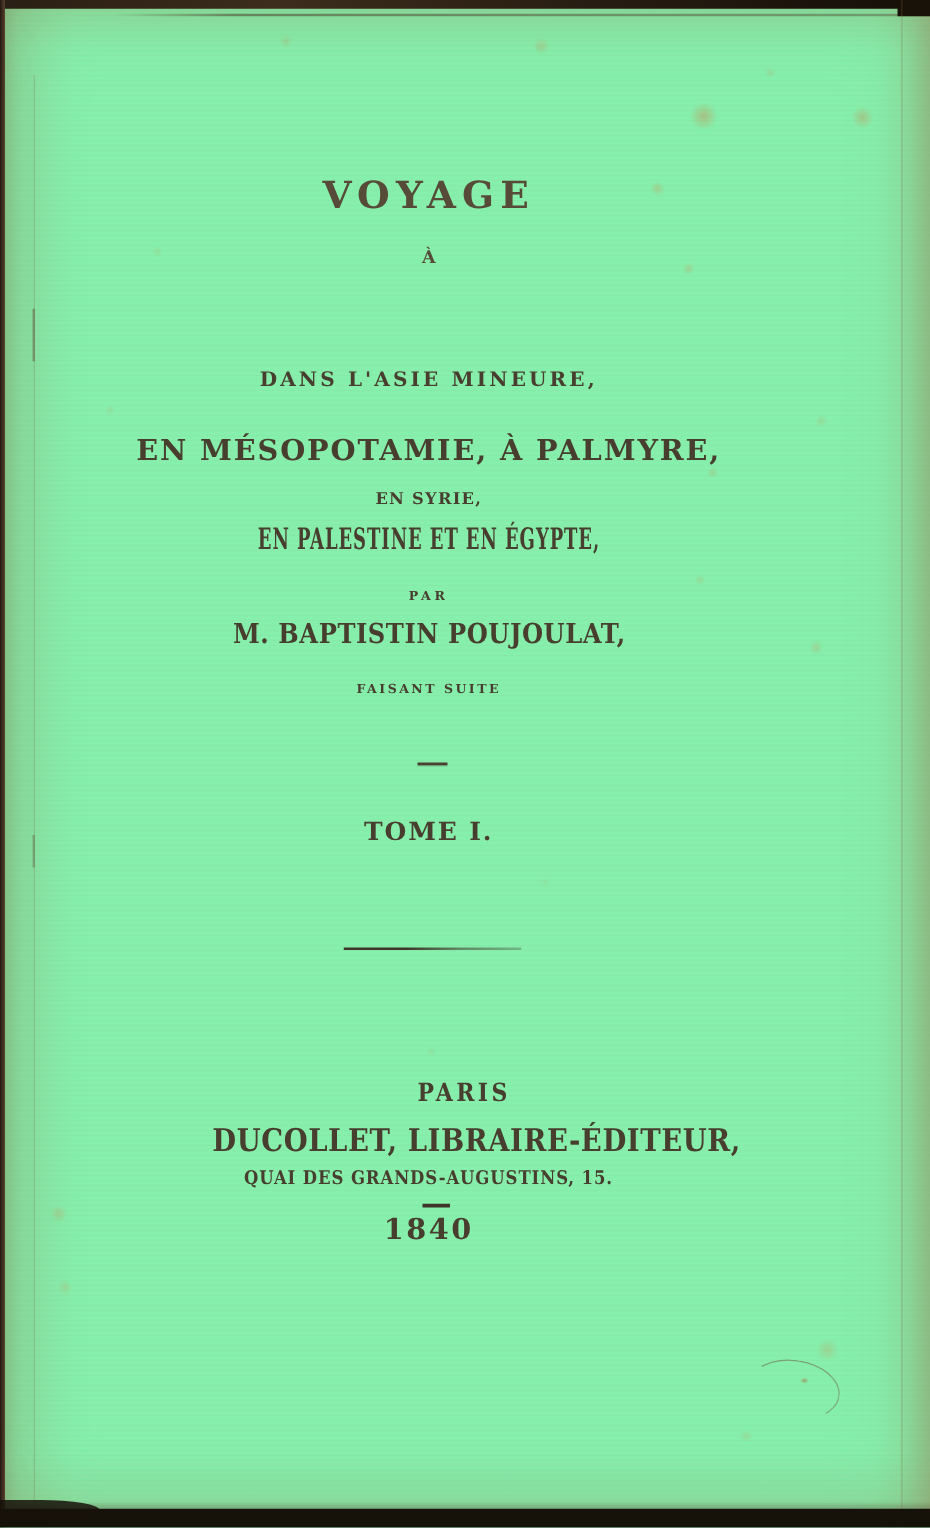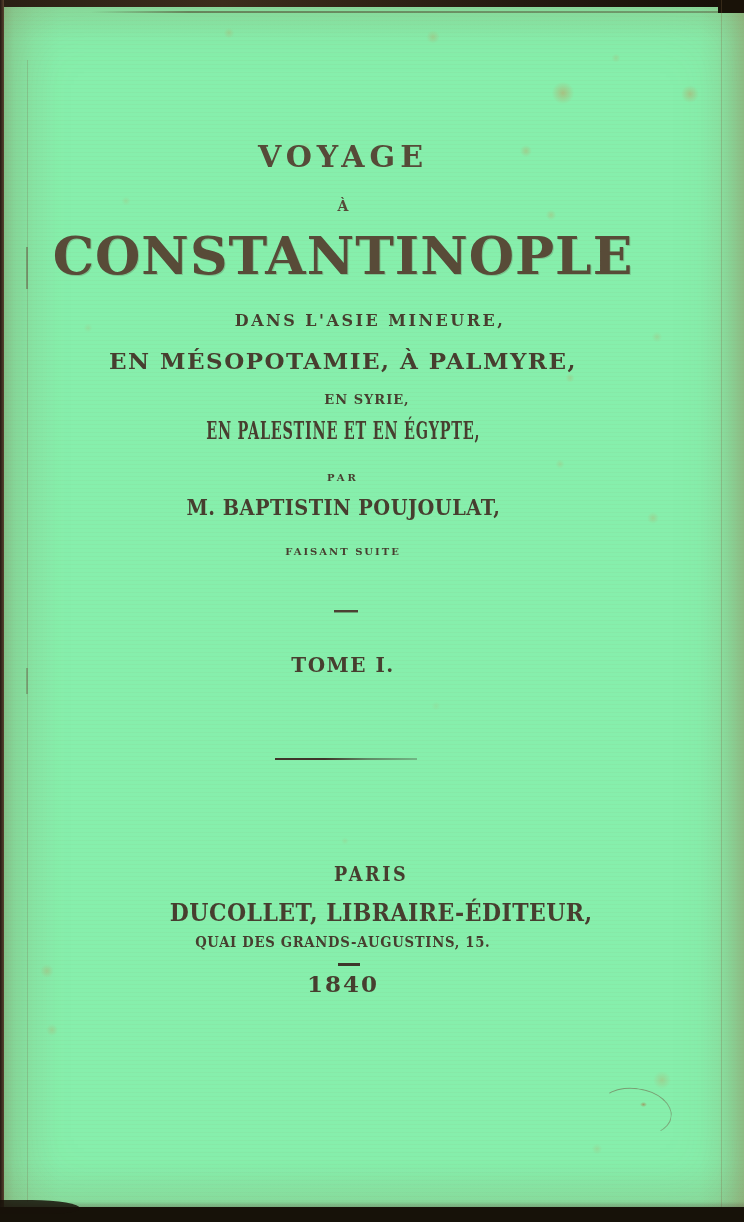--- a/index.html
+++ b/index.html
@@ -96,23 +96,23 @@
   
   .text-block { position: absolute; top: 0; left: 0; width: 686px; height: 100%; }
   .line { position: absolute; left: 0; width: 100%; text-align: center;
           line-height: 1; white-space: nowrap; font-weight: bold; }
   .squeeze { display: inline-block; transform: scaleX(0.88); transform-origin: center top; }
 
   .l-voyage        { top: 142px; font-size: 30px; letter-spacing: 5px; color: #564a38; }
   .l-a             { top: 199px; font-size: 14px; color: #564a38; }
   .l-constantinople{ top: 230px; font-size: 52px; letter-spacing: 1px; color: #584b38;
                      text-shadow: 1px 1px 0 rgba(88,75,56,0.25); }
-  .l-sub1          { top: 313px; font-size: 16px; letter-spacing: 2.5px; padding-left: 27px; }
+  .l-sub1          { top: 296px; font-size: 16px; letter-spacing: 2.5px; }
   .l-sub2          { top: 349px; font-size: 23px; letter-spacing: 1.5px; }
-  .l-sub3          { top: 393px; font-size: 13px; letter-spacing: 1px; padding-left: 24px; }
+  .l-sub3          { top: 393px; font-size: 13px; letter-spacing: 1px; }
   .l-sub4          { top: 419px; font-size: 20px; }
   .l-sub4 .condensed { display: inline-block; transform: scale(0.72, 1.18); transform-origin: center top; letter-spacing: 1px; }
   .l-par           { top: 473px; font-size: 10px; letter-spacing: 3px; }
   .l-author        { top: 496px; font-size: 22px; letter-spacing: 0.5px; }
   .l-faisant       { top: 547px; font-size: 10px; letter-spacing: 2px; }
   .l-corresp       { top: 569px; font-size: 15px; letter-spacing: 0.5px; }
   .l-tome          { top: 655px; font-size: 20px; letter-spacing: 1.5px; }
   .l-paris         { top: 864px; font-size: 20px; letter-spacing: 3px; margin-left: 28px; }
   .l-ducollet      { top: 900px; font-size: 25px; letter-spacing: 0.5px; margin-left: 38px; }
   .l-quai          { top: 935px; font-size: 15px; letter-spacing: 0.8px; }
@@ -144,21 +144,20 @@
   <div class="edge-bottom-shadow"></div>
   <div class="edge-bottom"></div>
   <div class="edge-corner-bl"></div>
   <div class="scratch"></div>
   <div class="scratch-dot"></div>
 
   <div class="text-block">
 
     <div class="line l-voyage">VOYAGE</div>
     <div class="line l-a">À</div>
-    <div class="line l-constantinople">CONSTANTINOPLE</div>
 
     <div class="line l-sub1">DANS L'ASIE MINEURE,</div>
     <div class="line l-sub2">EN MÉSOPOTAMIE, À PALMYRE,</div>
     <div class="line l-sub3">EN SYRIE,</div>
     <div class="line l-sub4"><span class="condensed">EN PALESTINE ET EN ÉGYPTE,</span></div>
 
     <div class="line l-par">PAR</div>
     <div class="line l-author"><span class="squeeze">M. BAPTISTIN POUJOULAT,</span></div>
 
     <div class="line l-faisant">FAISANT SUITE</div>

